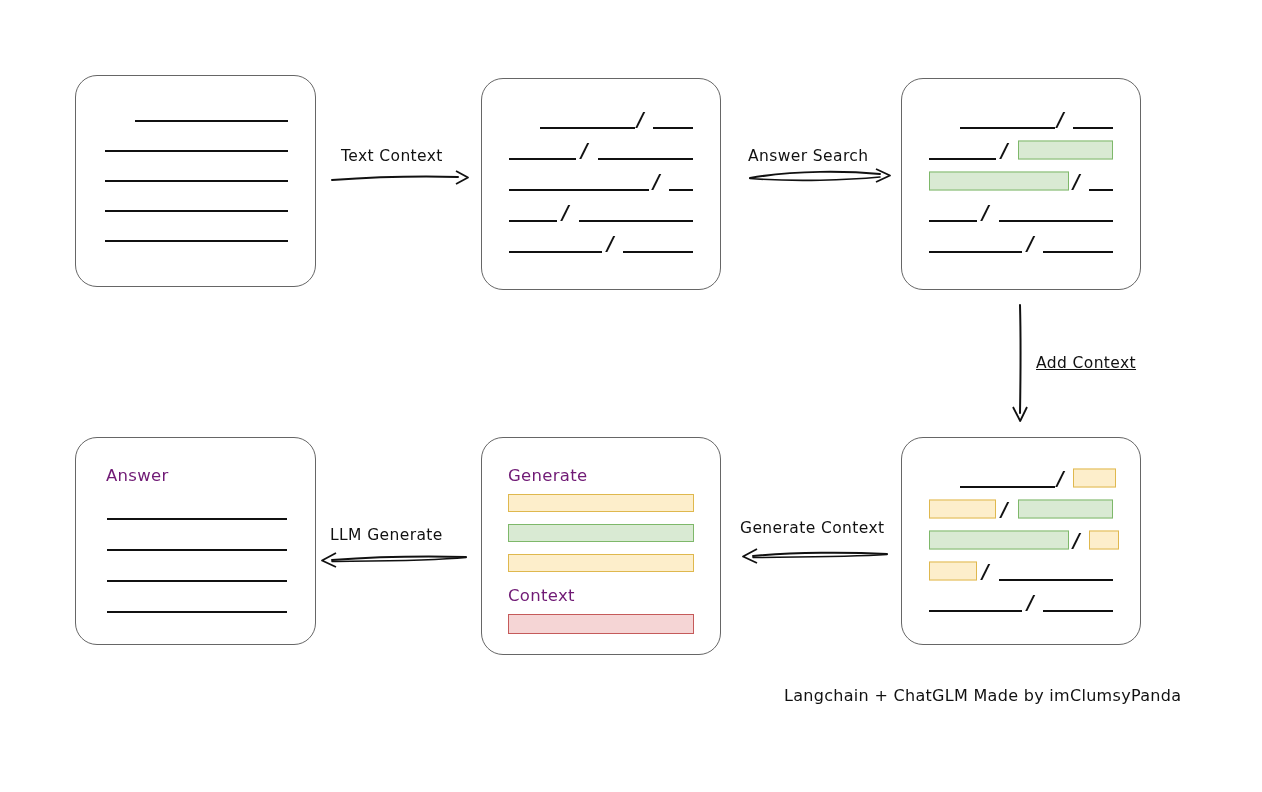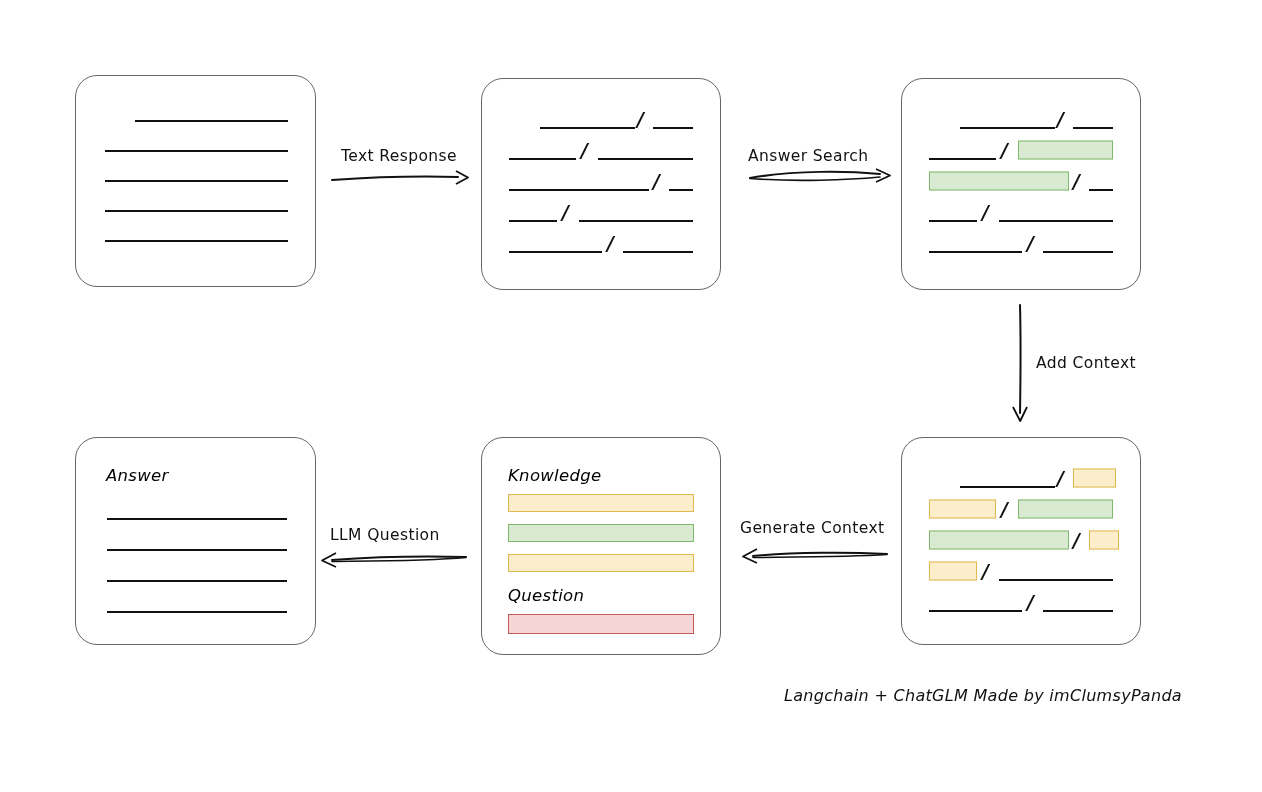--- a/index.html
+++ b/index.html
@@ -76,27 +76,26 @@
     position: absolute;
     color: #111111;
     font-family: "DejaVu Sans", sans-serif;
     font-size: 15.5px;
     letter-spacing: 0.4px;
     white-space: nowrap;
     user-select: none;
   }
   .box-title {
     position: absolute;
-    color: #000000;
+    color: #701a75;
     font-family: "DejaVu Sans", sans-serif;
     font-size: 16.5px;
     letter-spacing: 0.3px;
     white-space: nowrap;
     user-select: none;
-    font-style: italic;
   }
   .footer-note {
     position: absolute;
     color: #111111;
     font-family: "DejaVu Sans", sans-serif;
     font-size: 16px;
     letter-spacing: 0.3px;
     white-space: nowrap;
     user-select: none;
   }
@@ -107,77 +106,77 @@
   }
 </style>
 </head>
 <body>
 
 <div id="canvas">
 
   <div class="doc-box" style="left:75px; top:75px; width:241px; height:212px;"></div>
   <div></div>
 
-  <div class="hand" style="left:341px; top:147px;">Text Response</div>
+  <div class="hand" style="left:341px; top:147px;">Text Context</div>
   <svg class="arrow-svg" style="left:330px; top:168px;" width="140" height="22" viewBox="0 0 140 22">
     <path d="M2,12 C45,9 95,8 128,9" stroke="#111" stroke-width="2" fill="none" stroke-linecap="round"></path>
     <path d="M126,3 L138,9.5 L126,16" stroke="#111" stroke-width="1.8" fill="none" stroke-linejoin="round"></path>
   </svg>
 
   <div class="doc-box" style="left:481px; top:78px; width:240px; height:212px;"></div>
   <div></div>
 
   <div class="hand" style="left:748px; top:147px;">Answer Search</div>
   <svg class="arrow-svg" style="left:748px; top:166px;" width="144" height="24" viewBox="0 0 144 24">
     <path d="M2,12 C48,4 100,5 132,8" stroke="#111" stroke-width="2" fill="none" stroke-linecap="round"></path>
     <path d="M2,12.5 C48,16 100,14 132,11" stroke="#111" stroke-width="1.6" fill="none" stroke-linecap="round"></path>
     <path d="M128,3 L142,9.5 L128,16" stroke="#111" stroke-width="1.8" fill="none" stroke-linejoin="round"></path>
   </svg>
 
   <div class="doc-box" style="left:901px; top:78px; width:240px; height:212px;"></div>
   <div></div>
 
-  <div class="hand" style="left:1036px; top:354px;">Add Context</div>
+  <div class="hand" style="left:1036px; top:354px;text-decoration:underline;">Add Context</div>
   <svg class="arrow-svg" style="left:1008px; top:303px;" width="26" height="120" viewBox="0 0 26 120">
     <path d="M12,2 C13,40 12.5,80 12,110" stroke="#111" stroke-width="2" fill="none" stroke-linecap="round"></path>
     <path d="M5,104 L12.2,118 L19,104" stroke="#111" stroke-width="1.8" fill="none" stroke-linejoin="round"></path>
   </svg>
 
   <div class="doc-box" style="left:901px; top:437px; width:240px; height:208px;"></div>
   <div></div>
 
   <div class="hand" style="left:740px; top:519px;">Generate Context</div>
   <svg class="arrow-svg" style="left:739px; top:546px;" width="150" height="24" viewBox="0 0 150 24">
     <path d="M148,8 C110,6 55,6 14,10" stroke="#111" stroke-width="2" fill="none" stroke-linecap="round"></path>
     <path d="M148,8.5 C110,11 55,11 14,11.5" stroke="#111" stroke-width="1.5" fill="none" stroke-linecap="round"></path>
     <path d="M18,3 L4,10.5 L18,17" stroke="#111" stroke-width="1.8" fill="none" stroke-linejoin="round"></path>
   </svg>
 
   <div class="doc-box" style="left:481px; top:437px; width:240px; height:218px;"></div>
 
-  <div class="box-title" style="left:508px; top:466px;">Knowledge</div>
+  <div class="box-title" style="left:508px; top:466px;">Generate</div>
   <div class="bar yellow" style="left:508px; top:494px; width:186px; height:18px;"></div>
   <div class="bar green" style="left:508px; top:524px; width:186px; height:18px;"></div>
   <div class="bar yellow" style="left:508px; top:554px; width:186px; height:18px;"></div>
 
-  <div class="box-title" style="left:508px; top:586px;">Question</div>
+  <div class="box-title" style="left:508px; top:586px;">Context</div>
   <div class="bar red" style="left:508px; top:614px; width:186px; height:20px;"></div>
 
-  <div class="hand" style="left:330px; top:526px;">LLM Question</div>
+  <div class="hand" style="left:330px; top:526px;">LLM Generate</div>
   <svg class="arrow-svg" style="left:318px; top:550px;" width="150" height="24" viewBox="0 0 150 24">
     <path d="M148,7 C110,6 55,7 14,10" stroke="#111" stroke-width="2" fill="none" stroke-linecap="round"></path>
     <path d="M148,7.5 C110,11 55,11 14,11.5" stroke="#111" stroke-width="1.5" fill="none" stroke-linecap="round"></path>
     <path d="M18,3 L4,10.5 L18,17" stroke="#111" stroke-width="1.8" fill="none" stroke-linejoin="round"></path>
   </svg>
 
   <div class="doc-box" style="left:75px; top:437px; width:241px; height:208px;"></div>
   <div class="box-title" style="left:106px; top:466px;">Answer</div>
   <div></div>
 
-  <div class="footer-note" style="left:784px; top:686px;font-style:italic;">Langchain + ChatGLM Made by imClumsyPanda</div>
+  <div class="footer-note" style="left:784px; top:686px;">Langchain + ChatGLM Made by imClumsyPanda</div>
 
 <div class="seg" style="left: 135px; top: 120px; width: 153px;"></div>
     <div class="seg" style="left: 105px; top: 150px; width: 183px;"></div>
     <div class="seg" style="left: 105px; top: 180px; width: 183px;"></div>
     <div class="seg" style="left: 105px; top: 210px; width: 183px;"></div>
     <div class="seg" style="left: 105px; top: 240px; width: 183px;"></div>
     <div class="seg" style="left: 540px; top: 127px; width: 95px;"></div>
     <div class="slash" style="left: 637px; top: 119px;">/</div>
     <div class="seg" style="left: 653px; top: 127px; width: 40px;"></div>
     <div class="seg" style="left: 509px; top: 158px; width: 67px;"></div>

